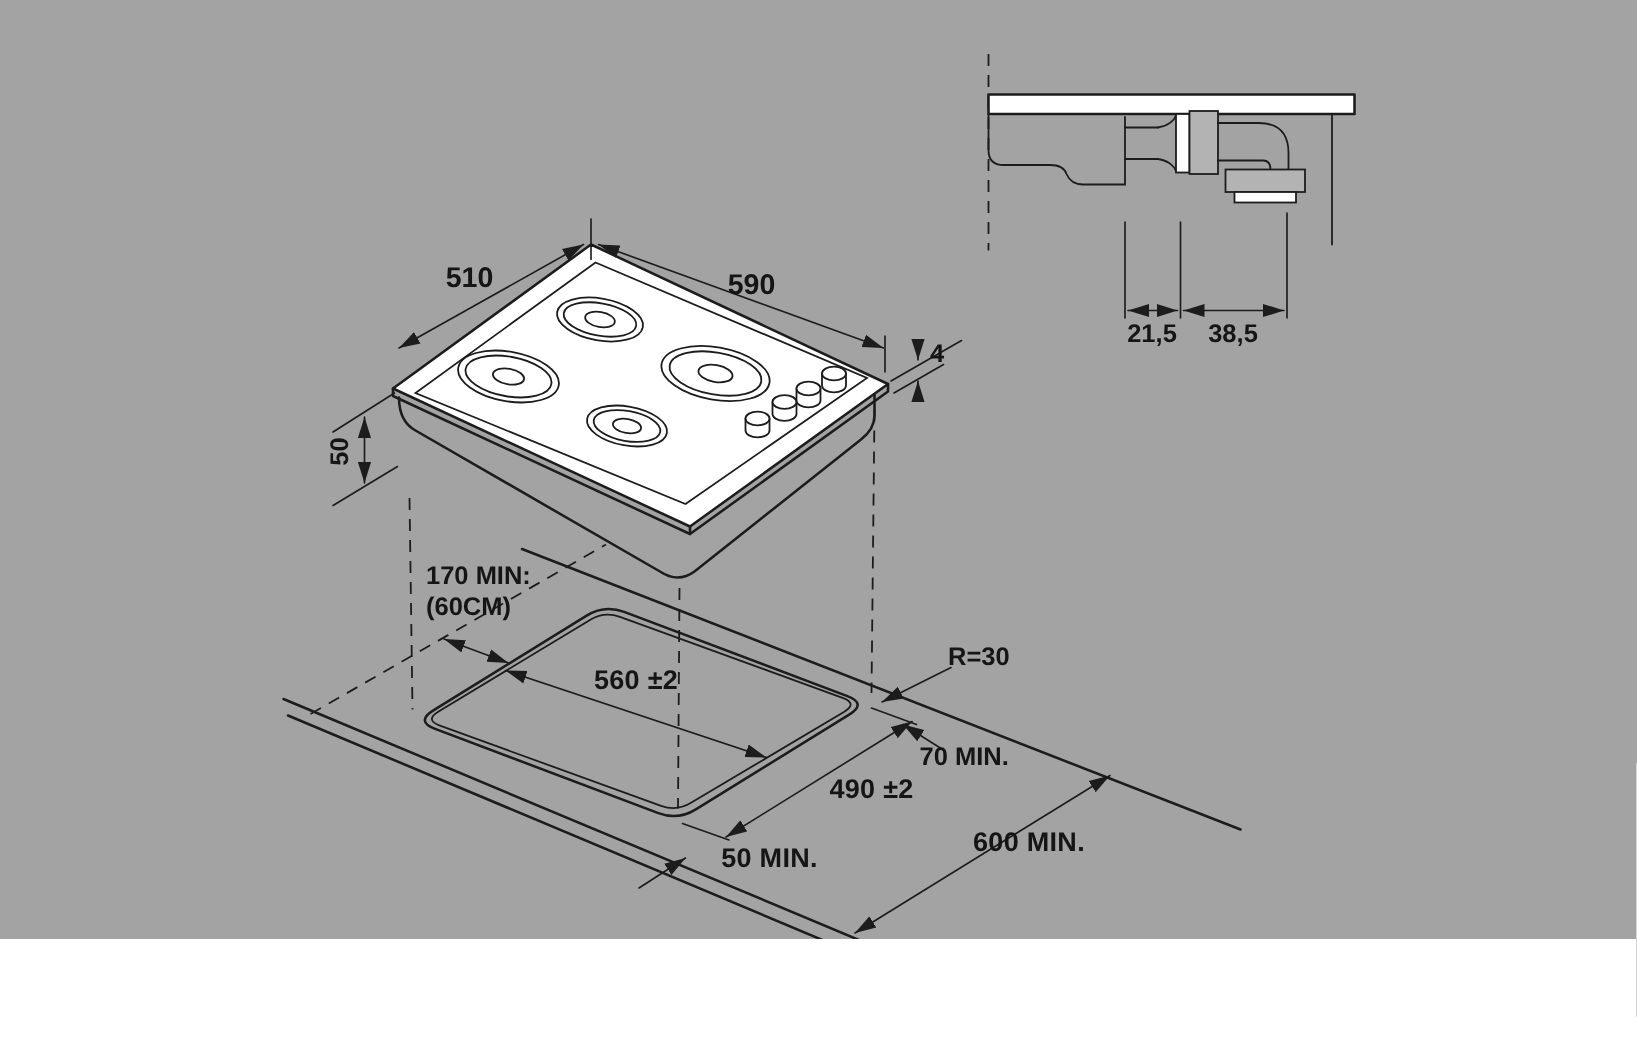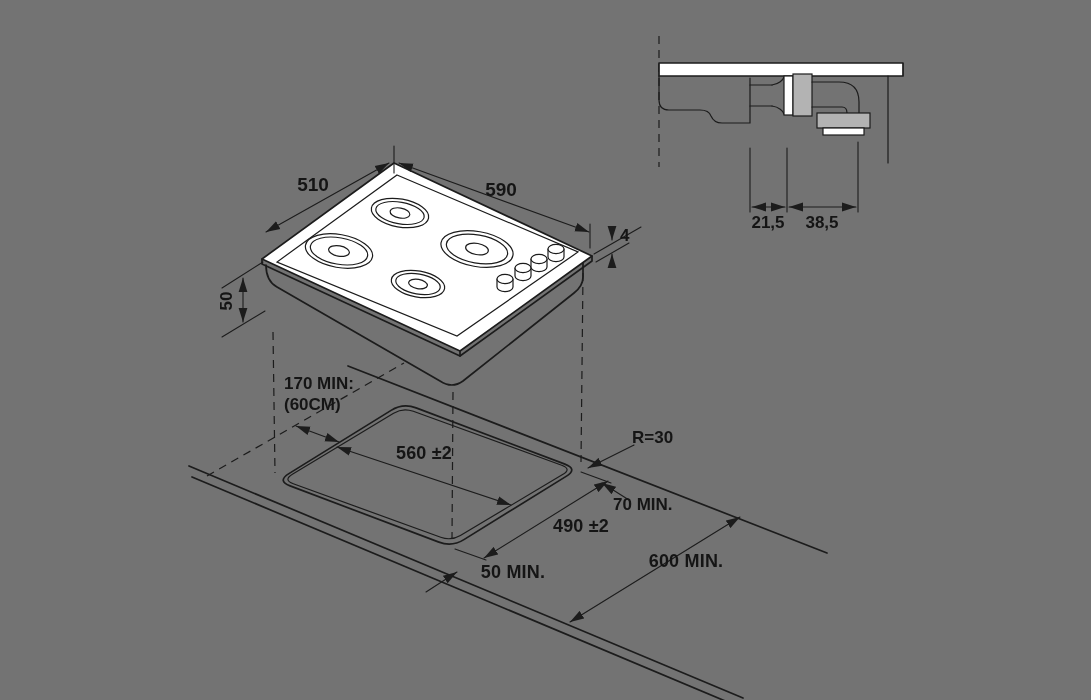--- a/index.html
+++ b/index.html
@@ -1,16 +1,16 @@
 <!DOCTYPE html>
 <html><head>
 <meta charset="utf-8">
 <style>
   html,body{margin:0;padding:0;background:#ffffff;}
-  .stage{position:relative;width:1091px;height:700px;background:#737373;overflow:hidden;
+  .stage{position:relative;width:1091px;height:626px;background:#a3a3a3;overflow:hidden;
          font-family:"Liberation Sans", sans-serif;}
   svg{display:block;}
   .ln{stroke:#1c1c1c;stroke-width:1.7;fill:none;stroke-linecap:round;stroke-linejoin:round;}
   .lnthin{stroke:#1c1c1c;stroke-width:1.2;fill:none;stroke-linecap:round;}
   .dim{stroke:#1c1c1c;stroke-width:1.1;fill:none;stroke-linecap:round;}
   .dash{stroke:#1c1c1c;stroke-width:1.2;fill:none;stroke-dasharray:8 6;stroke-linecap:butt;}
   .white{fill:#ffffff;}
   .gray{fill:#b3b3b3;}
   .lbl{fill:#151515;font-size:18px;font-weight:600;letter-spacing:.2px;}
   .lbl-lg{fill:#151515;font-size:19px;font-weight:600;}

